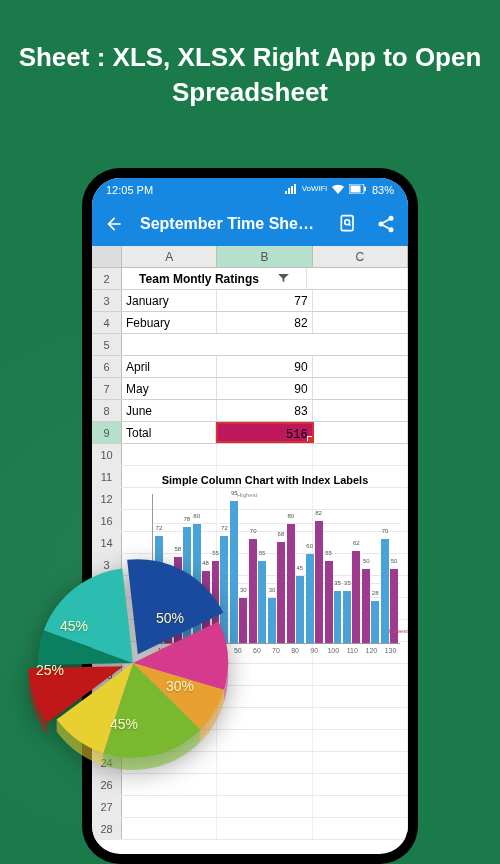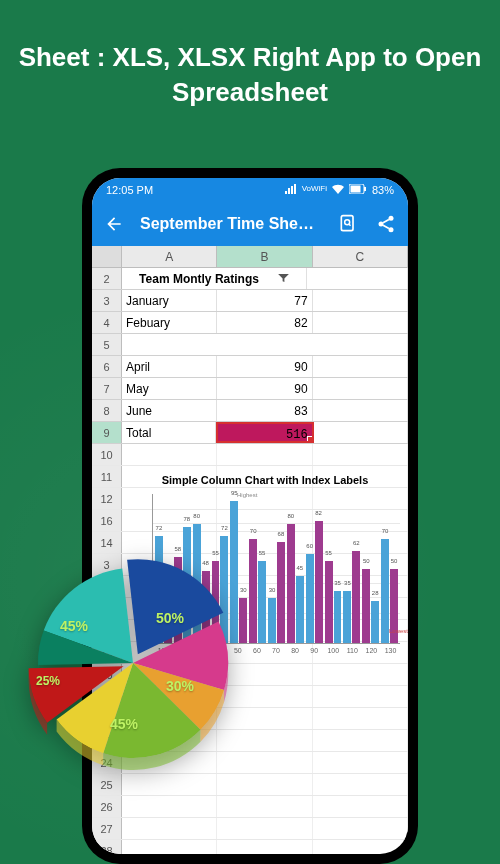--- a/index.html
+++ b/index.html
@@ -152,23 +152,23 @@
       position: absolute;
       left: 18px;
       top: 548px;
       width: 230px;
       height: 230px;
       z-index: 10;
       filter: drop-shadow(0 6px 12px rgba(0,0,0,0.35));
     }
     .pie-label {
       position: absolute;
-      color: #bef264;
+      color: #fef9c3;
       font-size: 14px;
-      font-weight: 700;
+      font-weight: 400;
       text-shadow: 0 1px 2px rgba(0,0,0,0.3);
     }
     .remaining-rows .row { border-bottom: 1px solid #e8e8e8; }
     .remaining-rows .cell { border-right: 1px solid #eee; }
   </style>
 </head>
 <body>
 
 <div class="bg-circle"></div>
 
@@ -374,26 +374,20 @@
             <div class="cell"></div>
             <div class="cell"></div>
           </div>
           <div class="row">
             <div class="row-h">24</div>
             <div class="cell"></div>
             <div class="cell"></div>
             <div class="cell"></div>
           </div>
           <div class="row">
-            <div class="row-h">25</div>
-            <div class="cell"></div>
-            <div class="cell"></div>
-            <div class="cell"></div>
-          </div>
-          <div class="row">
             <div class="row-h">26</div>
             <div class="cell"></div>
             <div class="cell"></div>
             <div class="cell"></div>
           </div>
           <div class="row">
             <div class="row-h">27</div>
             <div class="cell"></div>
             <div class="cell"></div>
             <div class="cell"></div>
@@ -553,14 +547,14 @@
       <path d="M 115 115 L 206.1017132598479 141.93469586092354 A 95 95 0 0 1 182.5190892351125 181.82942906280823 Z" fill="#e8a030"></path>
       <path d="M 115 115 L 182.5190892351125 181.82942906280823 A 95 95 0 0 1 85.27259613994534 205.2290499769404 Z" fill="#7ab830"></path>
       <path d="M 115 115 L 85.27259613994534 205.2290499769404 A 95 95 0 0 1 38.60460084755351 171.46895596996973 Z" fill="#e8d030"></path>
       <path d="M 105.53483163174405 118.22654424432194 L 29.139432479297568 174.69550021429166 A 95 95 0 0 1 10.554857678902877 120.17706928071894 Z" fill="#c01818"></path>
       <path d="M 115 115 L 20.020026047158822 116.950525036397 A 95 95 0 0 1 25.729201025338725 82.5080863840614 Z" fill="#0a8060"></path>
     </svg>
   <div class="pie-label" style="left:42px; top:70px;">45%</div>
   <div class="pie-label" style="left:138px; top:62px;">50%</div>
   <div class="pie-label" style="left:148px; top:130px;text-align:right;">30%</div>
   <div class="pie-label" style="left:92px; top:168px;">45%</div>
-  <div class="pie-label" style="left:18px; top:126px; font-size:12px;">25%</div>
+  <div class="pie-label" style="left:18px; top:114px; font-size:14px;">25%</div>
 </div>
 
 </body></html>

